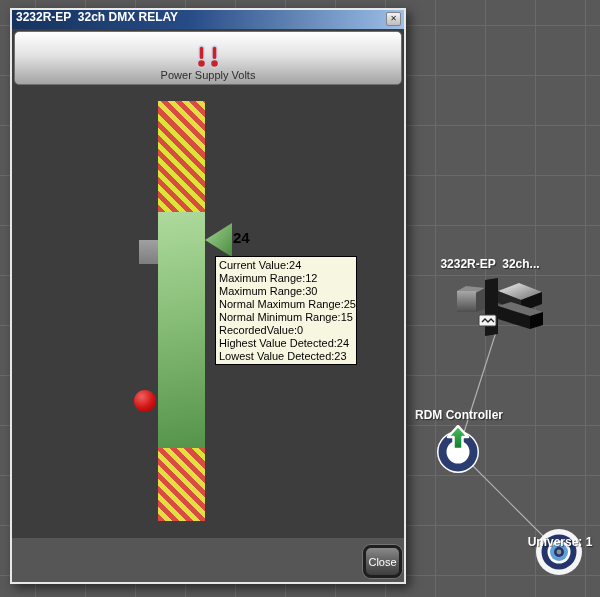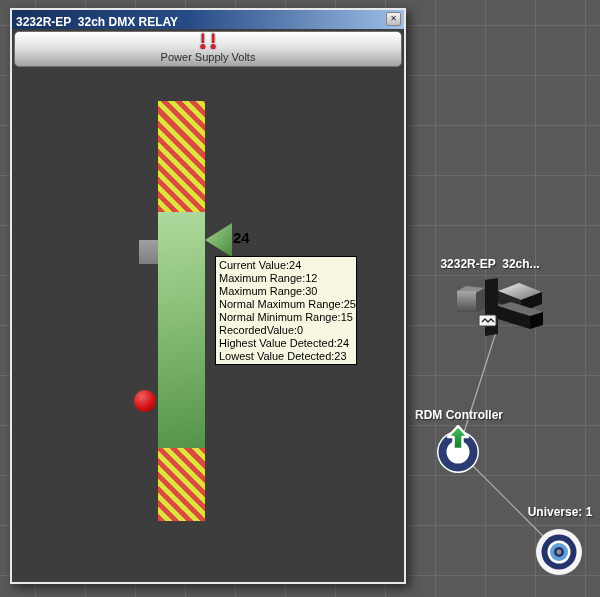--- a/index.html
+++ b/index.html
@@ -25,34 +25,34 @@
 
   
   .dialog {
     position:absolute; left:10px; top:8px; width:396px; height:576px;
     border:2px solid #e8e8e8; background:#3d3d3d; z-index:5;
     box-shadow:4px 4px 10px rgba(0,0,0,.55);
   }
   .titlebar {
     position:relative; height:19px;
     background:linear-gradient(to right,#16335f 0%,#274b85 45%,#9dbfe8 100%);
-    display:flex; align-items:flex-end; padding:0 4px;
+    display:flex; align-items:flex-start; padding:0 4px;
   }
   .titlebar-text { color:#fff; font-weight:bold; font-size:12px; white-space:pre; }
   .win-close {
     position:absolute; top:2px; right:3px; width:15px; height:14px;
     background:linear-gradient(#f4f4f4,#bdbdbd); border:1px solid #848484;
     border-radius:2px; font-size:8px; line-height:12px; text-align:center;
     color:#222; cursor:default;
   }
   .power-btn {
-    position:absolute; left:2px; top:21px; width:388px; height:36px;
+    position:absolute; left:2px; top:21px; width:388px; height:54px;
     border:1px solid #6f6f6f; border-radius:5px;
     background:linear-gradient(#ffffff 0%,#e2e2e2 45%,#a4a4a4 100%);
-    display:flex; flex-direction:column; align-items:center; justify-content:center;
+    display:flex; flex-direction:column; align-items:center; justify-content:flex-end;
     padding-bottom:3px;
   }
   .power-btn-label { font-size:11px; color:#2d2d2d; }
 
   
   .gauge-bar { position:absolute; left:146px; top:91px; width:47px; height:420px; }
   .stripe {
     background:repeating-linear-gradient(45deg,
       #d94c41 0 5px, #dfe23d 5px 10px);
   }
@@ -139,21 +139,21 @@
       <linearGradient id="gGreen" x1="0" y1="0" x2="0" y2="1">
         <stop offset="0" stop-color="#4cc15e"></stop>
           <stop offset="1" stop-color="#117a2d"></stop>
       </linearGradient>
     </defs>
     <circle cx="27" cy="27" r="21" fill="#ffffff"></circle>
     <circle cx="27" cy="27" r="15.5" fill="none" stroke="#2b3c70" stroke-width="8"></circle>
     <polygon points="27,1 37,12 31.5,12 31.5,24 22.5,24 22.5,12 17,12" fill="url(#gGreen)" stroke="#ffffff" stroke-width="2.5" stroke-linejoin="round"></polygon>
   </svg>
 
-  <div class="node-label" style="left:560px; top:505px;">Universe: 1</div>
+  <div class="node-label" style="left:560px; top:535px;">Universe: 1</div>
   <svg class="node-icon" style="left:535px; top:528px;" width="48" height="48" viewBox="0 0 48 48">
     <circle cx="24" cy="24" r="23" fill="#f5f5f5"></circle>
     <circle cx="24" cy="24" r="17.5" fill="#25356b"></circle>
     <circle cx="24" cy="24" r="11.5" fill="#ffffff"></circle>
     <circle cx="24" cy="24" r="9" fill="#62a0d8"></circle>
     <circle cx="24" cy="24" r="5" fill="#25356b"></circle>
     <circle cx="24" cy="24" r="2.4" fill="#909090"></circle>
   </svg>
 
   <div class="dialog">
@@ -199,15 +199,18 @@
       <div>Current Value:24</div>
       <div>Maximum Range:12</div>
       <div>Maximum Range:30</div>
       <div>Normal Maximum Range:25</div>
       <div>Normal Minimum Range:15</div>
       <div>RecordedValue:0</div>
       <div>Highest Value Detected:24</div>
       <div>Lowest Value Detected:23</div>
     </div>
 
+    <div class="dialog-footer">
+      <div class="close-btn">Close</div>
+    </div>
 
   </div>
 </div>
 
 </body></html>

